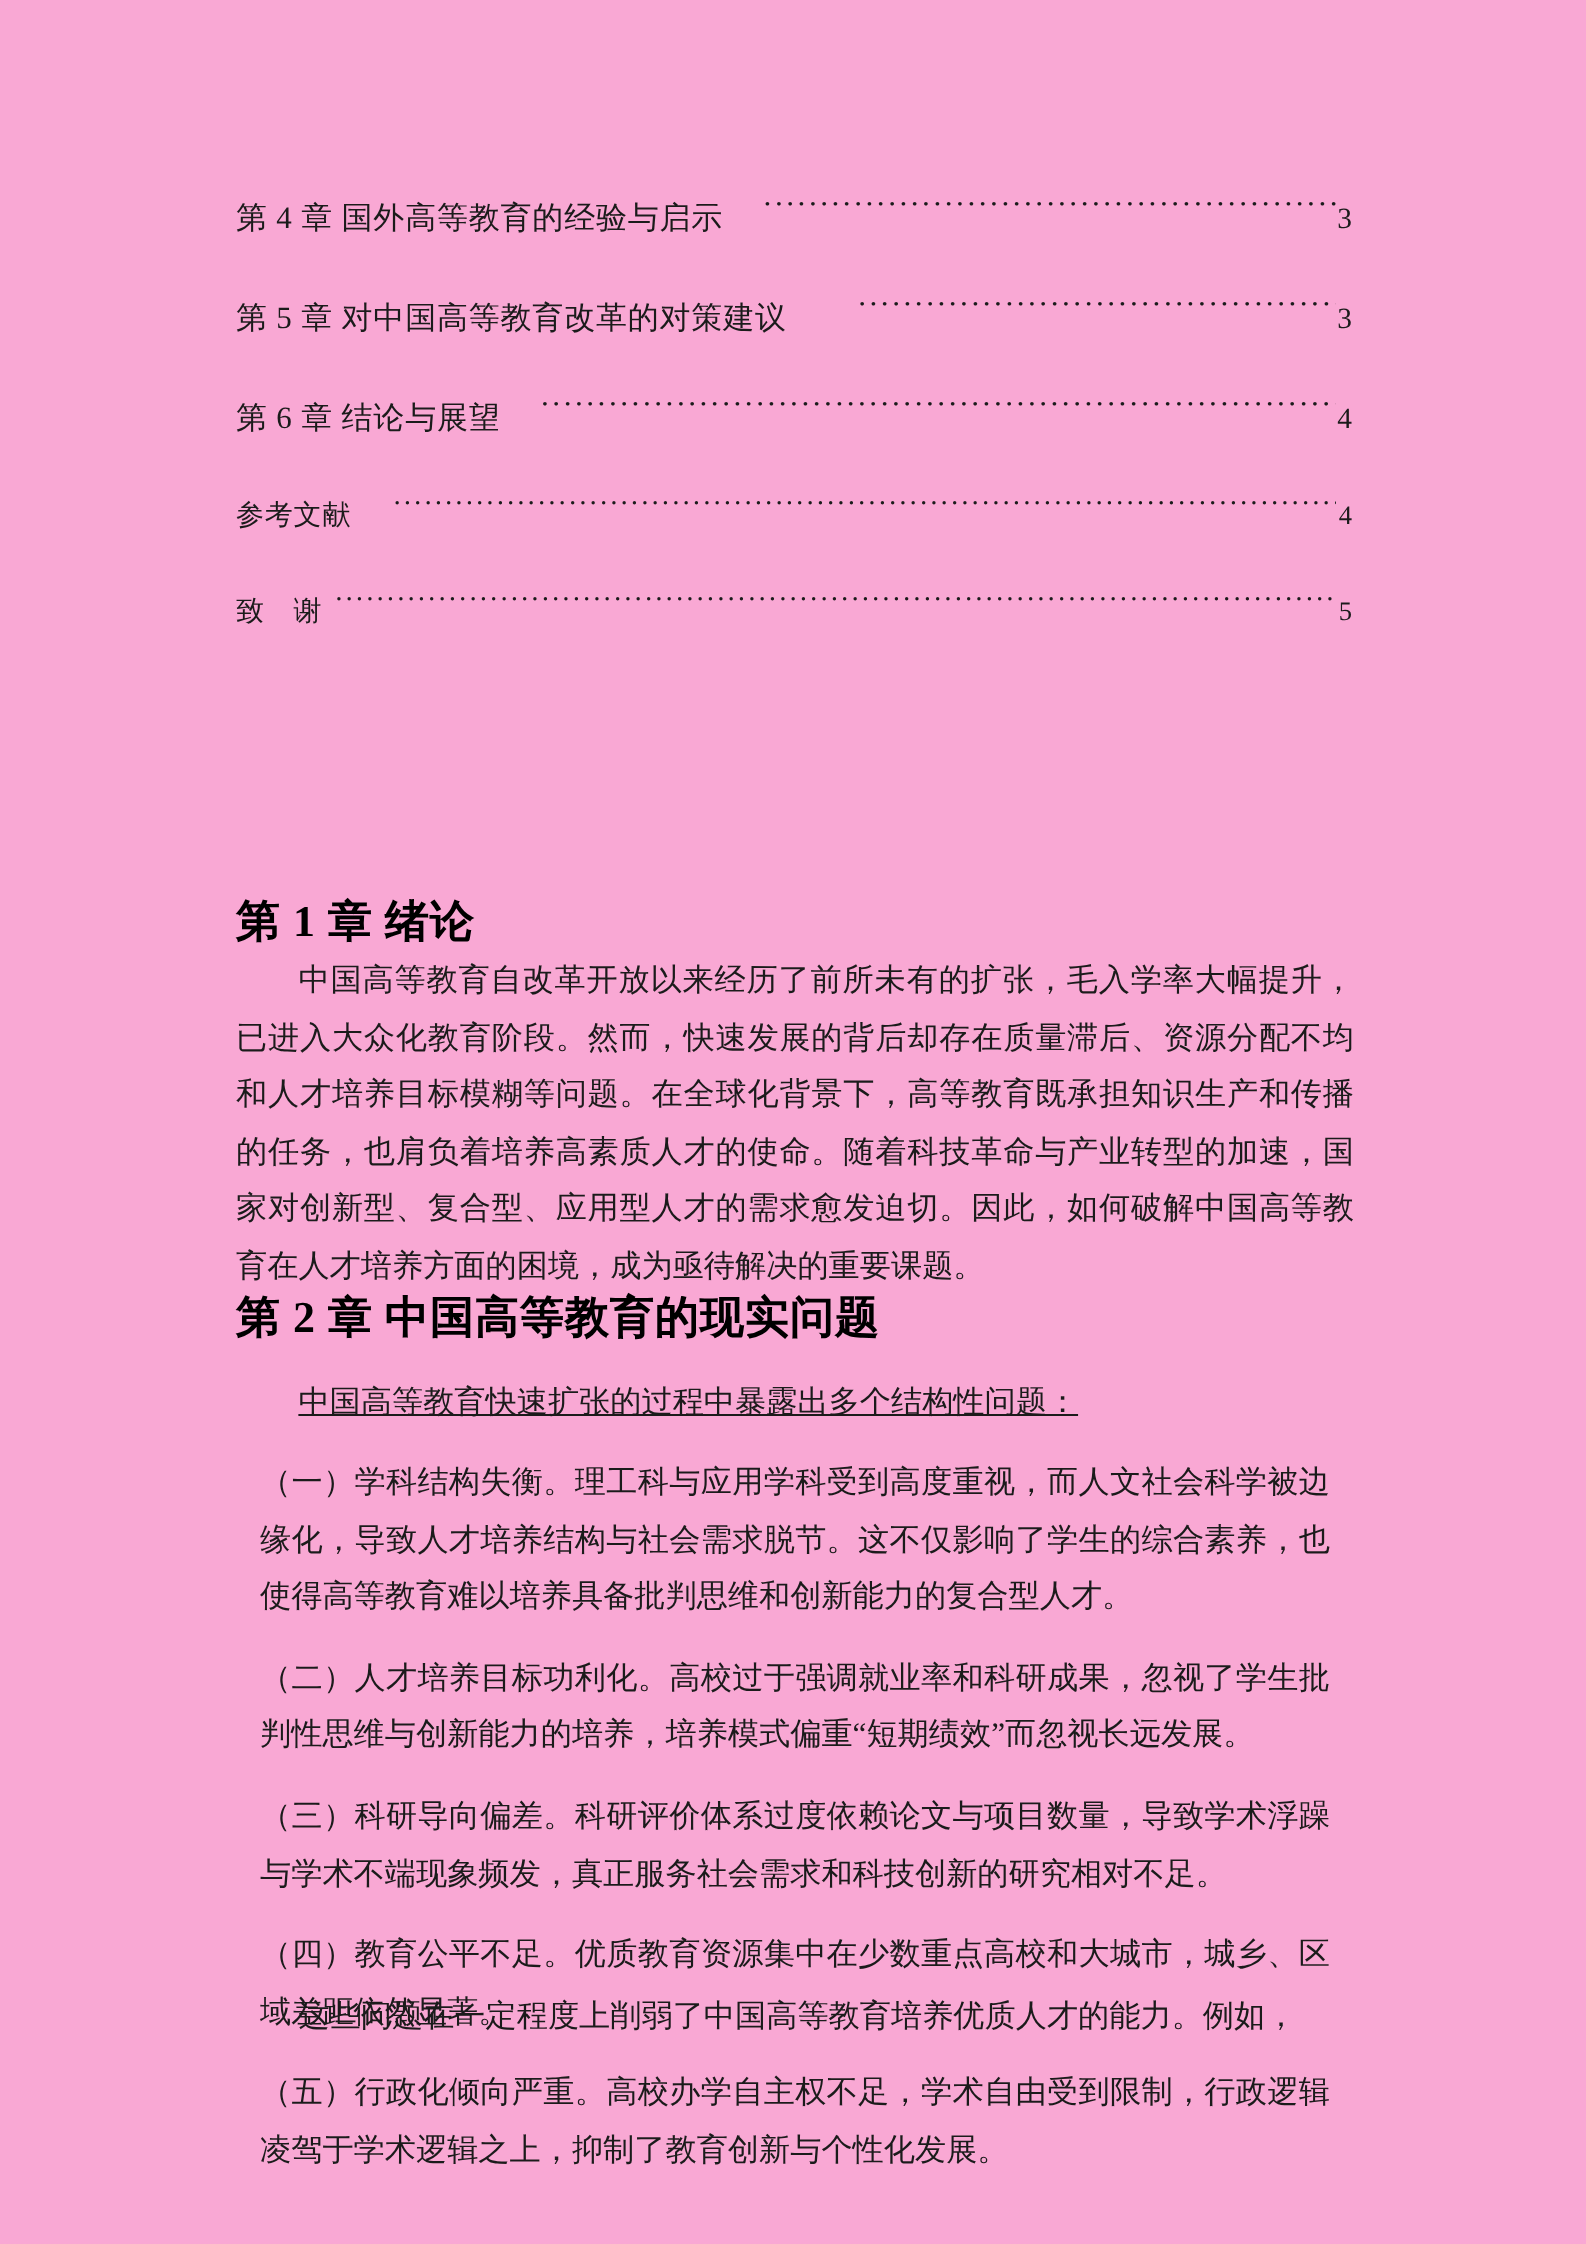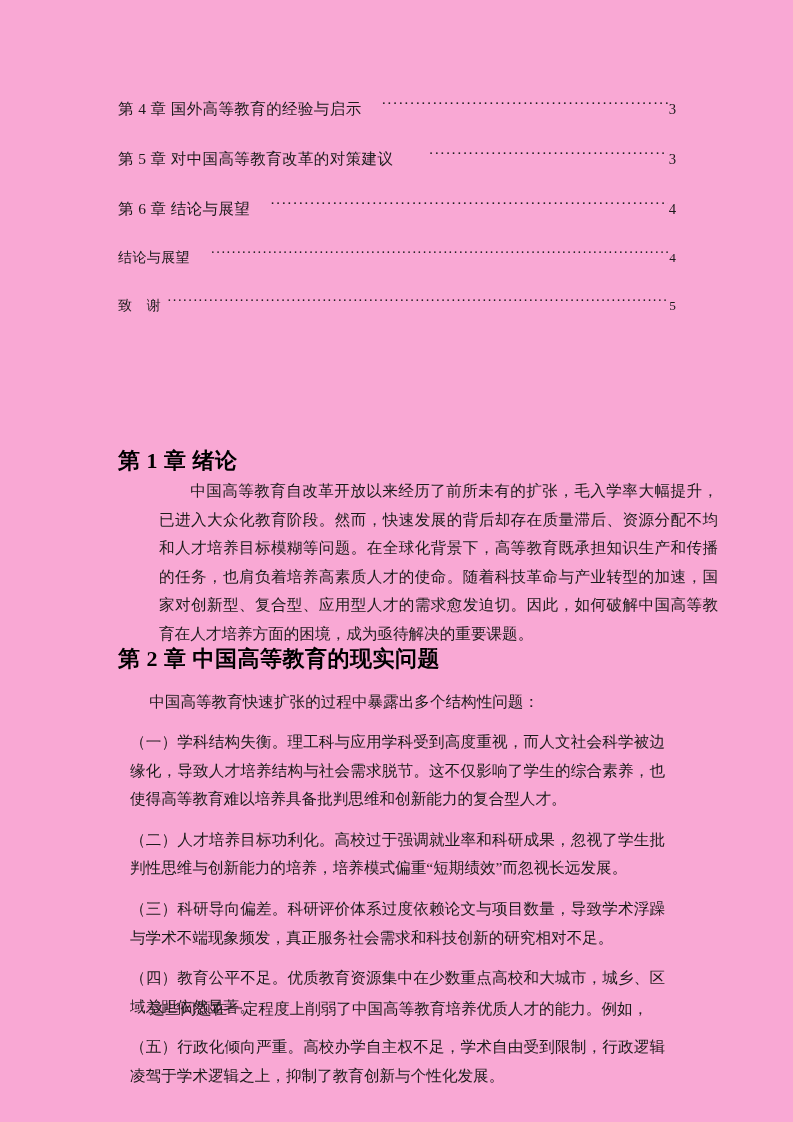--- a/index.html
+++ b/index.html
@@ -96,22 +96,22 @@
     width: 559px;
     font-size: 15.6px;
     line-height: 28.6px;
     text-align: justify;
     text-justify: inter-ideograph;
     color: #1b1b1b;
   }
   .indent2 { text-indent: 2em; }
   .noindent { text-indent: 0; }
 
-  #para-ch1-intro { top: 477px; margin-left: 41px; }
-  #para-ch2-lead  { top: 688px; }
+  #para-ch1-intro { top: 477px; }
+  #para-ch2-lead  { top: 688px; text-decoration: underline; }
   #list-ch2       { top: 716px; }
   #para-ch2-close { top: 995px; }
 
   .list-item {
     text-indent: 0;
     margin: 12px;
   }
 </style>
 </head>
 <body>
@@ -135,21 +135,21 @@
     </div>
 
     <div class="toc-row chapter">
       <span class="toc-title">第 6 章  结论与展望</span>
       <span class="toc-gap" style="width:1.2em"></span>
       <span class="toc-dots"></span>
       <span class="toc-page">4</span>
     </div>
 
     <div class="toc-row backmatter">
-      <span class="toc-title">结论与展望</span>
+      <span class="toc-title">参考文献</span>
       <span class="toc-gap" style="width:1.4em"></span>
       <span class="toc-dots"></span>
       <span class="toc-page">4</span>
     </div>
 
     <div class="toc-row backmatter">
       <span class="toc-title">致　谢</span>
       <span class="toc-gap" style="width:0.35em"></span>
       <span class="toc-dots"></span>
       <span class="toc-page">5</span>

